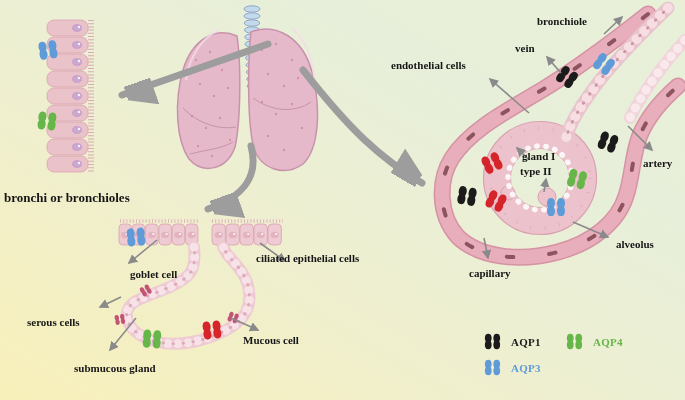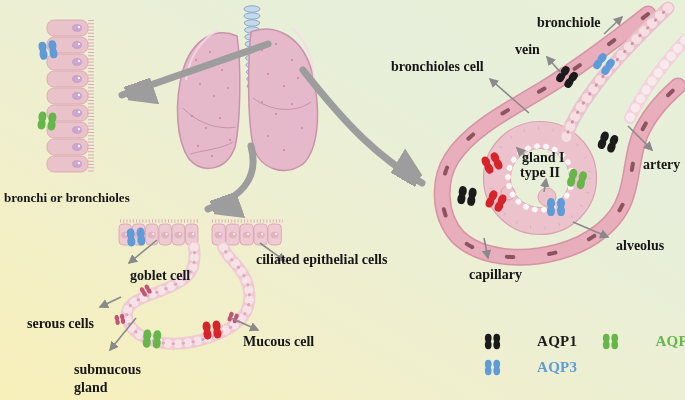--- a/index.html
+++ b/index.html
@@ -3,30 +3,30 @@
 <meta charset="utf-8">
 <style>
   html,body{margin:0;padding:0;}
   .stage{
     position:relative;width:685px;height:400px;overflow:hidden;
     background:linear-gradient(to top right,#f8f0ba 0%,#efefcf 38%,#e7efda 72%,#e9f0d8 100%);
     font-family:"Liberation Serif",serif;
   }
   .art{position:absolute;left:0;top:0;}
   .label{
-    position:absolute;font-weight:bold;font-size:14px;line-height:1.2;
+    position:absolute;font-weight:bold;font-size:11px;line-height:1.2;
     color:#161616;white-space:nowrap;
   }
   .label.wrap{white-space:normal;width:84px;line-height:1.3;}
   .legend{
     position:absolute;left:483px;top:333px;
     display:grid;grid-template-columns:auto auto;gap:9px 24px;
   }
   .legend-item{display:flex;align-items:center;gap:9px;}
-  .legend-item .txt{font-weight:bold;font-size:15px;letter-spacing:.3px;margin-left:26px;}
+  .legend-item .txt{font-weight:bold;font-size:11px;letter-spacing:.3px;}
 </style>
 </head>
 <body>
 
 <div class="stage">
 
 <svg class="art" width="685" height="400" viewBox="0 0 685 400">
   <defs>
     <symbol id="aqp" viewBox="0 0 22 22">
       <path d="M5.5,1 C8.2,1 9.2,2.6 9.7,5 C10.1,7.4 9.8,9.1 8.8,11 C9.8,12.9 10.1,14.6 9.7,17 C9.2,19.4 8.2,21 5.5,21 C2.8,21 1.8,19.4 1.3,17 C0.9,14.6 1.2,12.9 2.2,11 C1.2,9.1 0.9,7.4 1.3,5 C1.8,2.6 2.8,1 5.5,1 Z"></path>
@@ -255,21 +255,21 @@
 <div class="label" style="left:4px;top:190px;font-size:13px;">bronchi or bronchioles</div>
 
 <div class="label" style="left:86px;top:268px;margin-left:44px;">goblet cell</div>
 <div class="label" style="left:256px;top:252px;">ciliated epithelial cells</div>
 <div class="label" style="left:27px;top:316px;">serous cells</div>
 <div class="label wrap" style="left:74px;top:361px;">submucous gland</div>
 <div class="label" style="left:243px;top:334px;">Mucous cell</div>
 
 <div class="label" style="left:537px;top:15px;">bronchiole</div>
 <div class="label" style="left:515px;top:42px;">vein</div>
-<div class="label" style="left:391px;top:59px;">bronchioles cell</div>
+<div class="label" style="left:391px;top:59px;">endothelial cells</div>
 <div class="label" style="left:522px;top:150px;">gland I</div>
 <div class="label" style="left:520px;top:165px;text-align:center;">type II</div>
 <div class="label" style="left:643px;top:157px;">artery</div>
 <div class="label" style="left:616px;top:238px;">alveolus</div>
 <div class="label" style="left:469px;top:267px;">capillary</div>
 
 <div class="legend">
   <div class="legend-item">
     <svg width="19" height="17" viewBox="0 0 22 22">
       <use href="#aqp" fill="#1b1b1b"></use>

